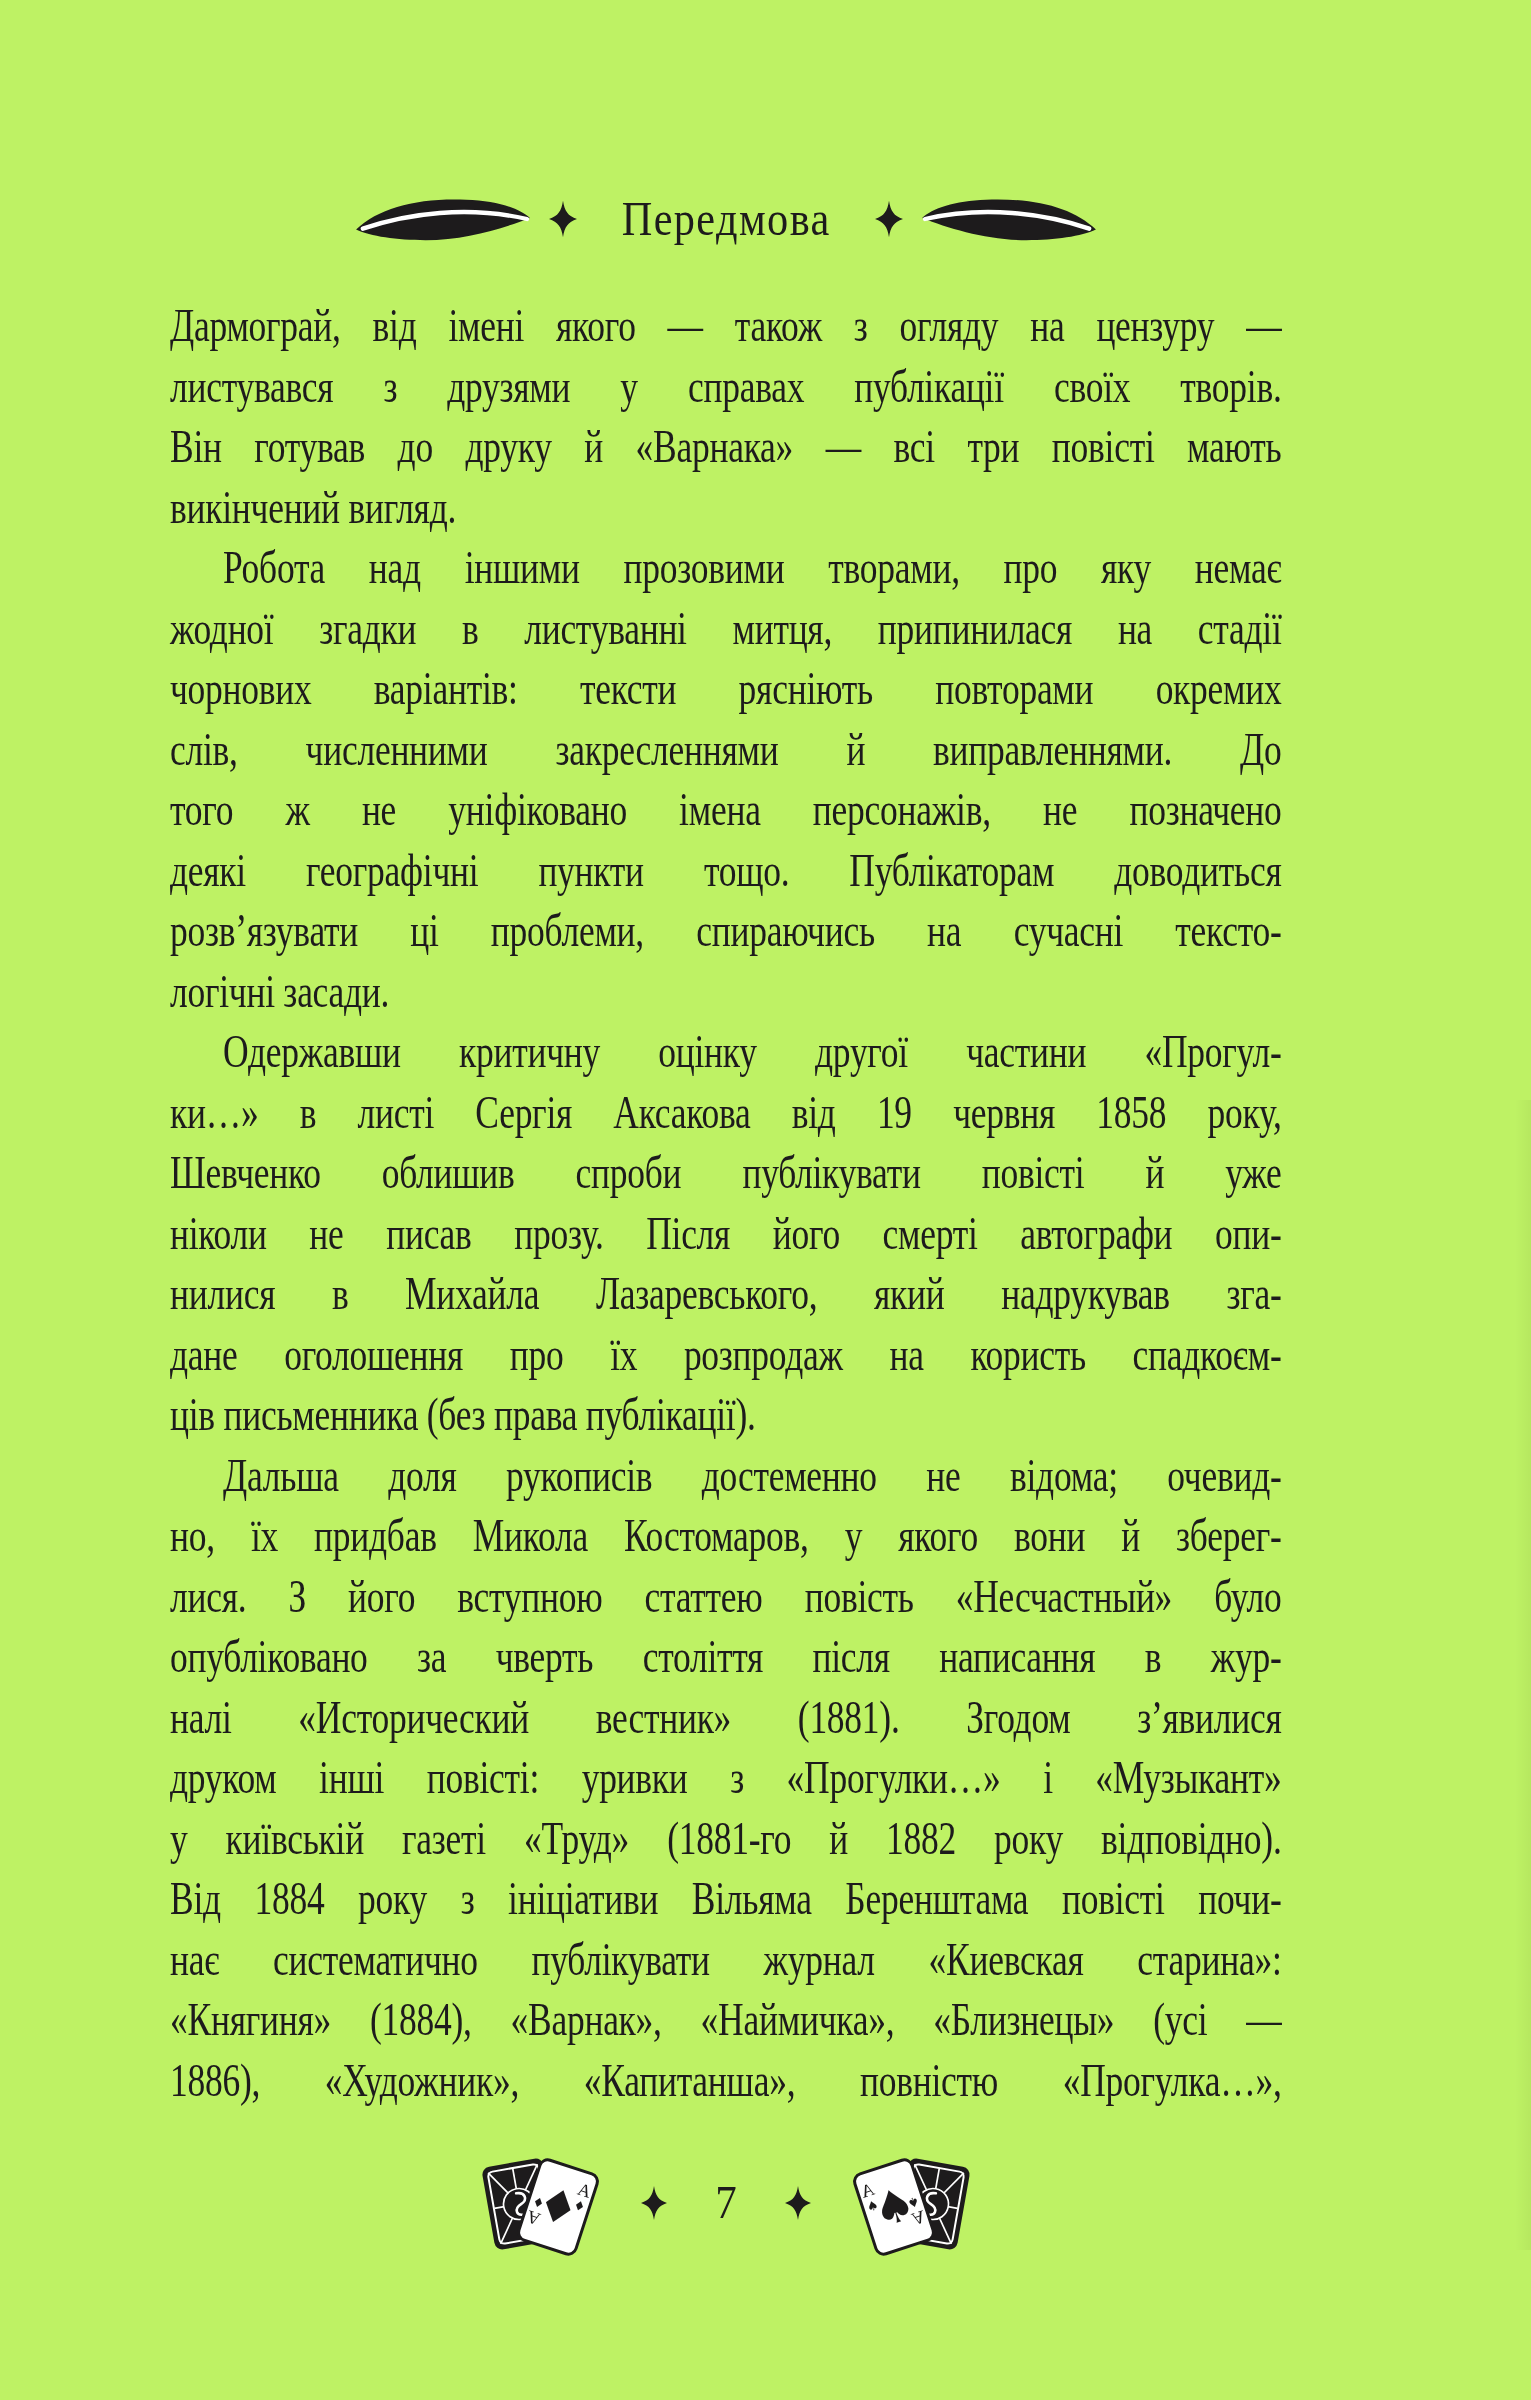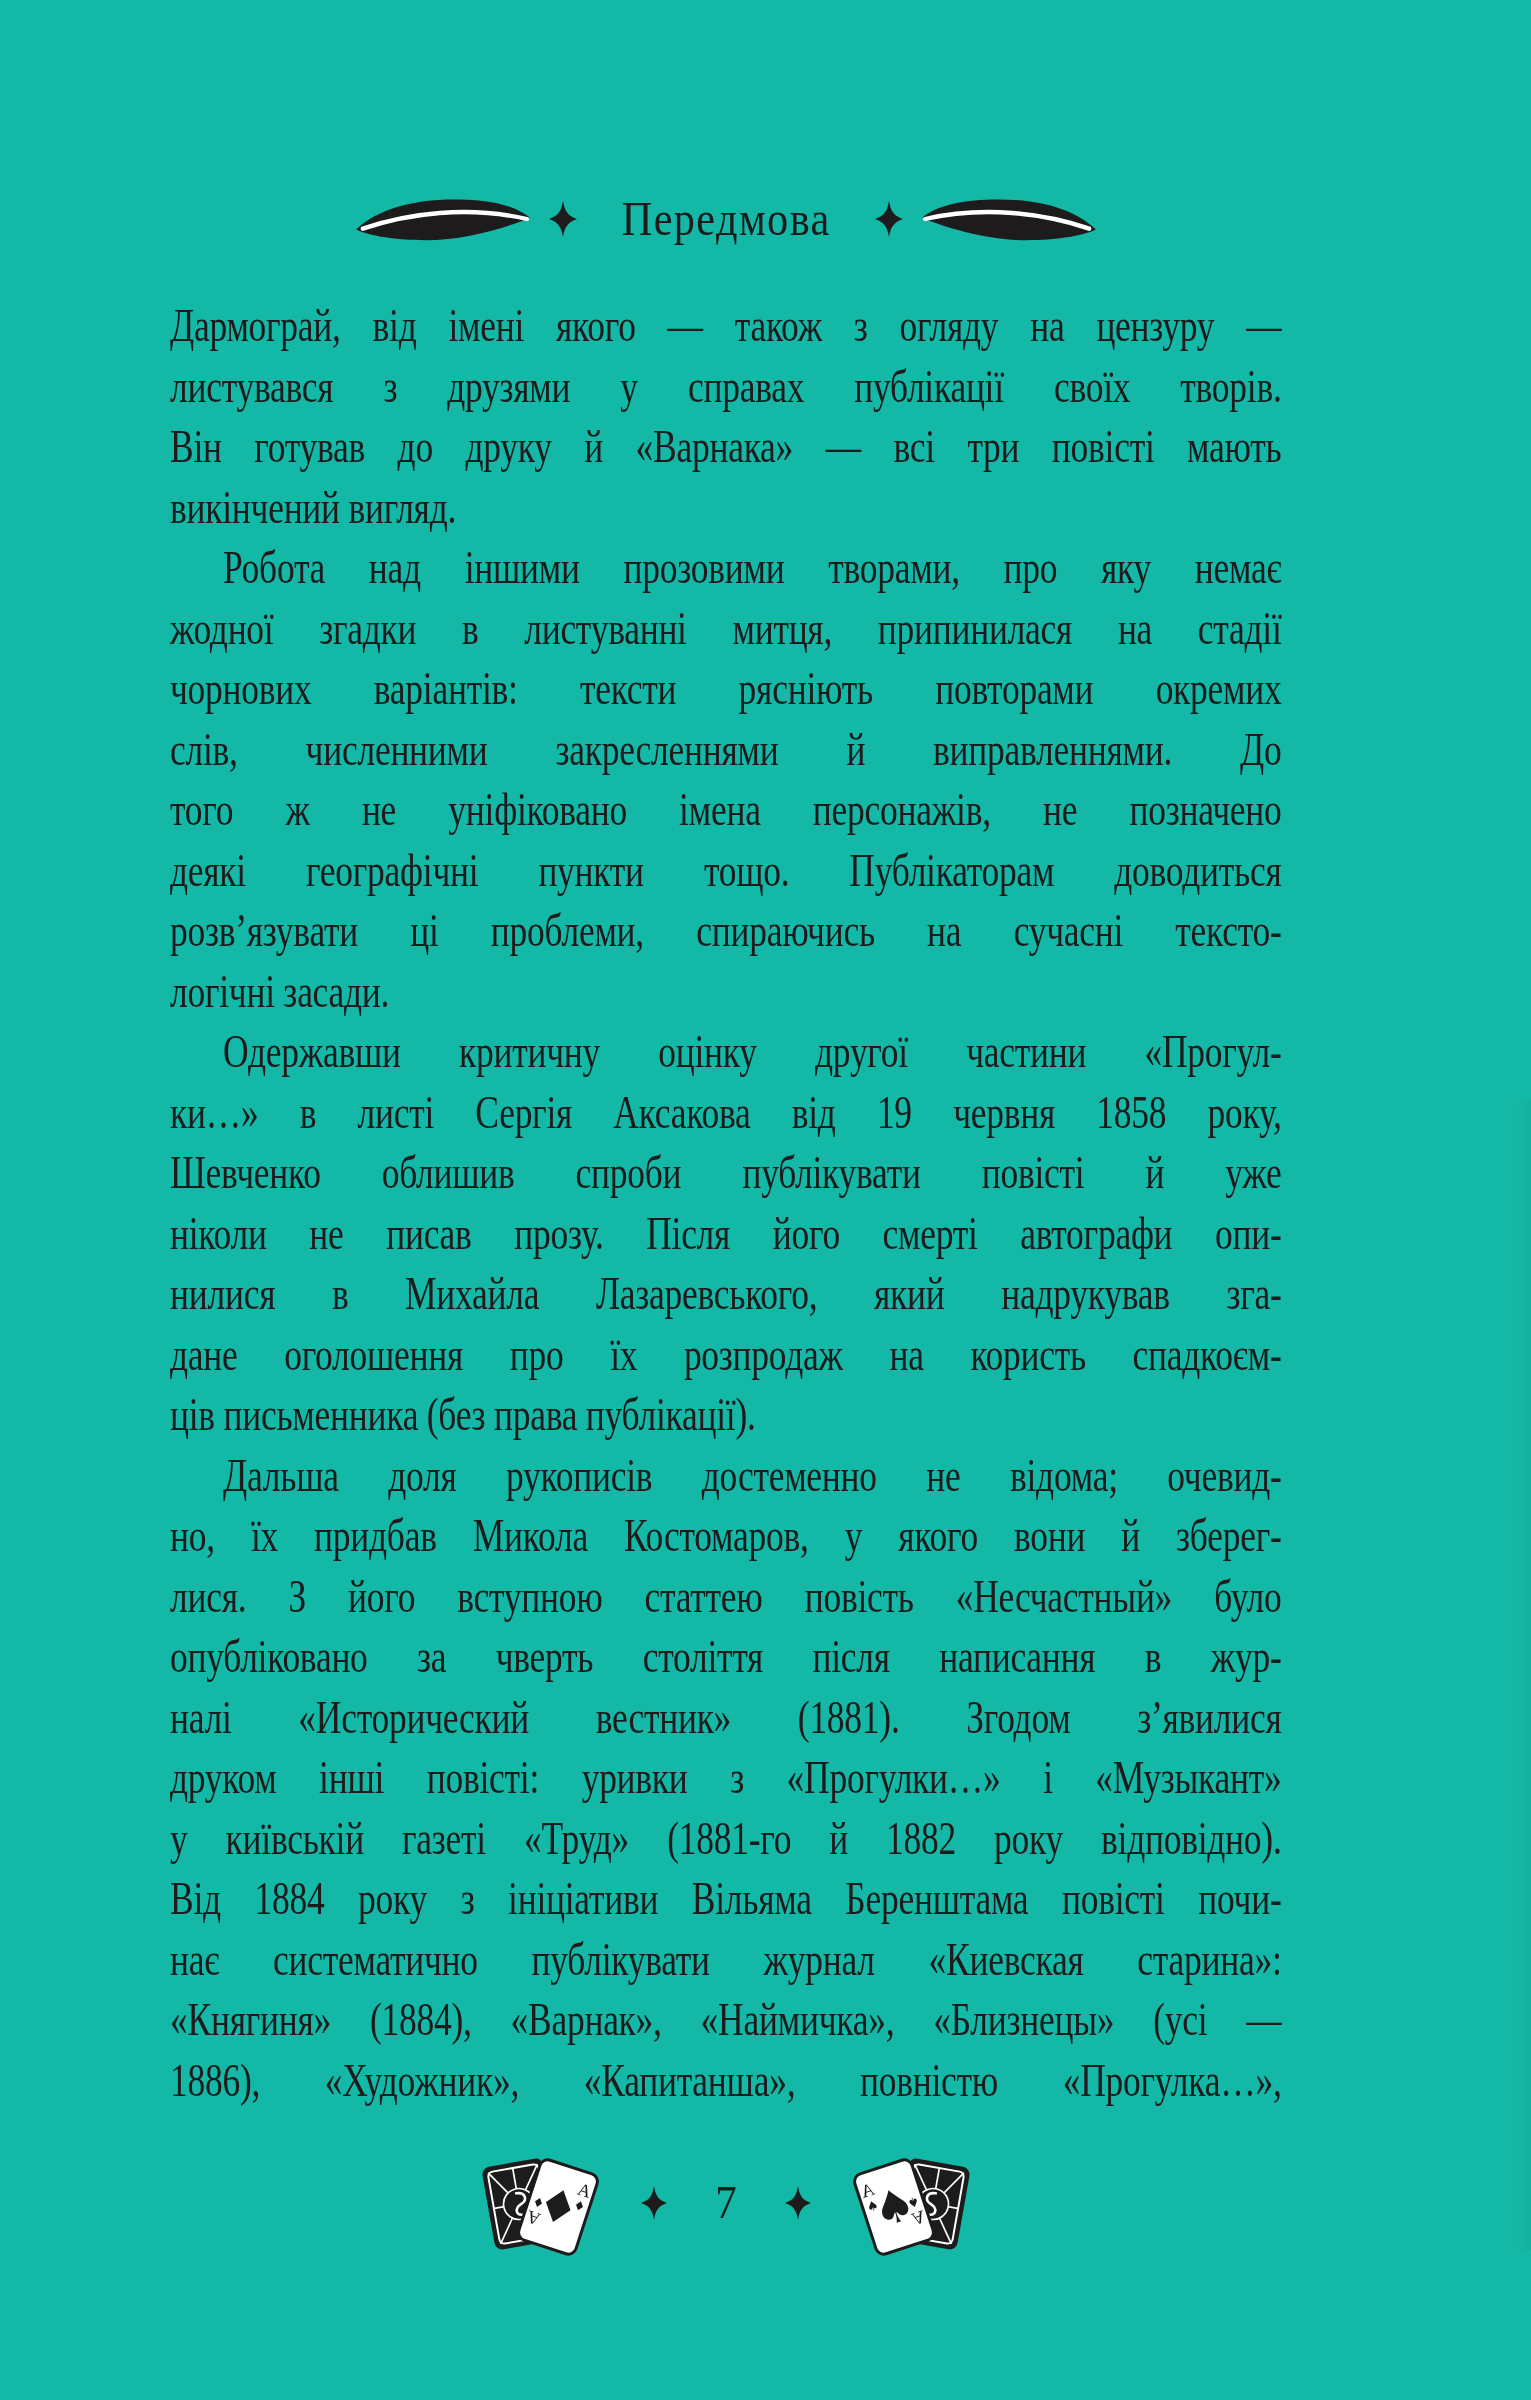--- a/index.html
+++ b/index.html
@@ -1,21 +1,21 @@
 <!DOCTYPE html>
 <html lang="uk"><head>
 <meta charset="utf-8">
 <meta name="viewport" content="width=1531">
 <style>
   html, body { margin: 0; padding: 0; background: #e9e9e9; }
   .page {
     position: relative;
     width: 1531px;
     height: 2400px;
-    background: #14b8a6;
+    background: #bef264;
     overflow: hidden;
     font-family: "Liberation Serif", serif;
     color: #1d1b1c;
   }
 
   
   .chapter-header {
     position: absolute;
     top: 184px;
     left: 170px;

